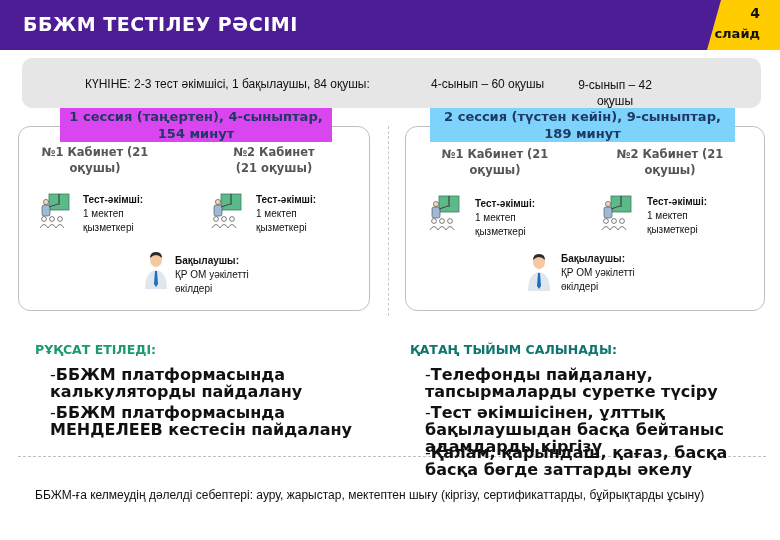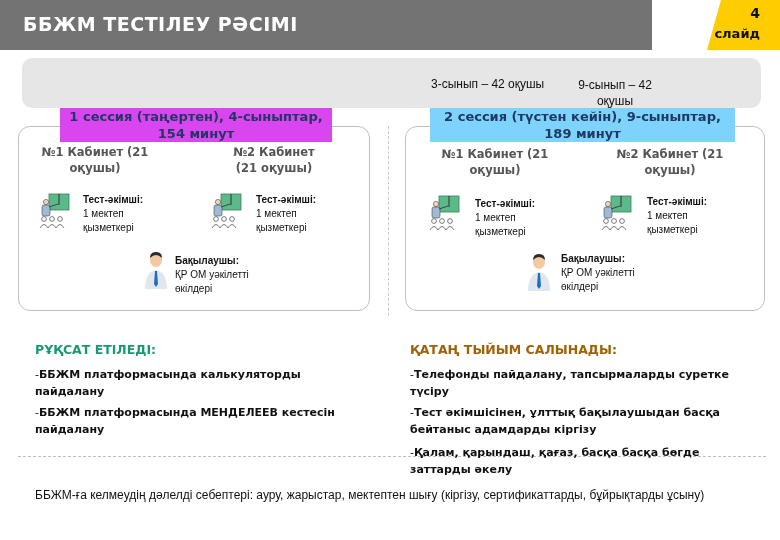--- a/index.html
+++ b/index.html
@@ -1,19 +1,19 @@
 <!DOCTYPE html>
 <html><head>
 <meta charset="utf-8">
 <style>
   * { box-sizing: border-box; margin: 0; padding: 0; }
   html, body { width: 780px; height: 540px; overflow: hidden; background: #ffffff; }
   body { position: relative; font-family: "Liberation Sans", "DejaVu Sans", sans-serif; color: #111; }
 
-  .header { position: absolute; left: 0; top: 0; width: 652px; height: 50px; background: #737373; }
+  .header { position: absolute; left: 0; top: 0; width: 780px; height: 50px; background: #4c1d95; }
   .header-title { position: absolute; left: 23px; top: 13px; color: #ffffff; font-family: "DejaVu Sans", sans-serif; font-weight: bold; font-size: 19px; letter-spacing: 0.5px; }
   .slide-badge { position: absolute; left: 707px; top: 0; width: 73px; height: 50px; background: #ffcc00; clip-path: polygon(14px 0, 100% 0, 100% 100%, 0 100%); }
   .slide-num { position: absolute; right: 20px; top: 5px; font-family: "DejaVu Sans", sans-serif; font-weight: bold; font-size: 14px; color: #111; }
   .slide-word { position: absolute; right: 20px; top: 26px; font-family: "DejaVu Sans", sans-serif; font-weight: bold; font-size: 13px; color: #111; }
 
   .daily-box { position: absolute; left: 22px; top: 58px; width: 739px; height: 50px; background: #e6e6e6; border-radius: 10px; }
   .daily-text { position: absolute; left: 63px; top: 19px; font-size: 12px; color: #111; white-space: nowrap; }
   .daily-4 { position: absolute; left: 409px; top: 19px; font-size: 12px; color: #111; white-space: nowrap; }
   .daily-9 { position: absolute; left: 543px; top: 19px; font-size: 12px; color: #111; width: 100px; text-align: center; line-height: 16px; }
 
@@ -23,39 +23,40 @@
 
   .teacher-icon { position: absolute; width: 34px; height: 36px; }
   .person-icon { position: absolute; width: 26px; height: 38px; }
   .role-text { position: absolute; font-size: 10px; line-height: 14px; color: #111; }
   .role-text b { font-weight: bold; }
 
   .vdivider { position: absolute; left: 388px; top: 126px; width: 0; height: 190px; border-left: 1px dashed #c8c8c8; }
   .hdivider { position: absolute; left: 18px; top: 456px; width: 748px; height: 0; border-top: 1px dashed #c0c0c0; }
 
   .allowed-title { position: absolute; left: 35px; top: 342px; font-family: "DejaVu Sans", sans-serif; font-weight: bold; font-size: 12.5px; color: #1a9a73; }
-  .forbid-title { position: absolute; left: 410px; top: 342px; font-family: "DejaVu Sans", sans-serif; font-weight: bold; font-size: 12.5px; color: #a16207; }
-  .rule { position: absolute; font-family: "DejaVu Sans", sans-serif; font-weight: bold; font-size: 11px; line-height: 17px; color: #111; }
+  .forbid-title { position: absolute; left: 410px; top: 342px; font-family: "DejaVu Sans", sans-serif; font-weight: bold; font-size: 12.5px; color: #0f766e; }
+  .rule { position: absolute; font-family: "DejaVu Sans", sans-serif; font-weight: bold; font-size: 16px; line-height: 17px; color: #111; margin-left: 15px; }
   .rule .dash { font-weight: normal; }
 
   .reasons { position: absolute; left: 35px; top: 486px; width: 700px; font-size: 12px; line-height: 18px; color: #111; }
 </style>
 </head>
 <body>
 
 <div class="header">
   <div class="header-title">ББЖМ ТЕСТІЛЕУ РӘСІМІ</div>
   <div class="slide-badge">
     <div class="slide-num">4</div>
     <div class="slide-word">слайд</div>
   </div>
 </div>
 
 <div class="daily-box">
-  <div class="daily-4">3-сынып – 42 оқушы</div>
+  <div class="daily-text">КҮНІНЕ: 2-3 тест әкімшісі, 1 бақылаушы, 84 оқушы:</div>
+  <div class="daily-4">4-сынып – 60 оқушы</div>
   <div class="daily-9">9-сынып – 42 оқушы</div>
 </div>
 
 <div class="session-box" style="left:18px; width:352px;"></div>
 <div class="session-box" style="left:405px; width:360px;"></div>
 <div class="vdivider"></div>
 
 <div class="session-title" style="left:60px; width:272px; background:#d946ef;">1 сессия (таңертен), 4-сыныптар, 154 минут</div>
 <div class="session-title" style="left:430px; width:305px; background:#7dd3fc;">2 сессия (түстен кейін), 9-сыныптар, 189 минут</div>
 

